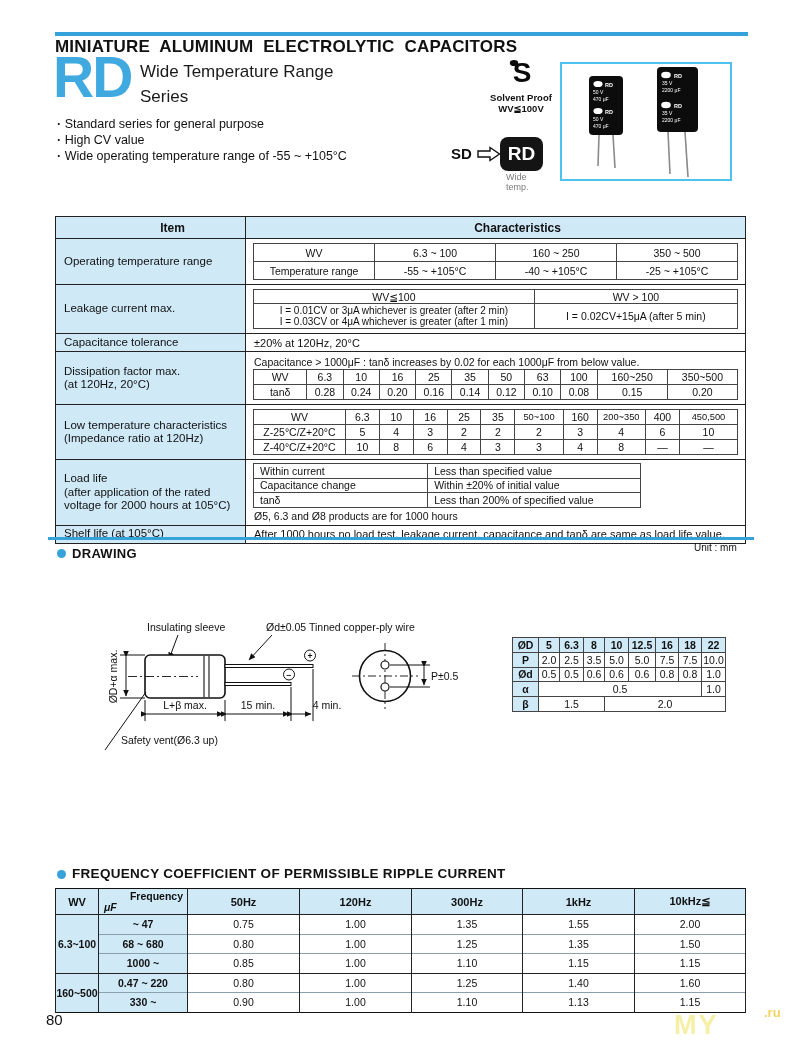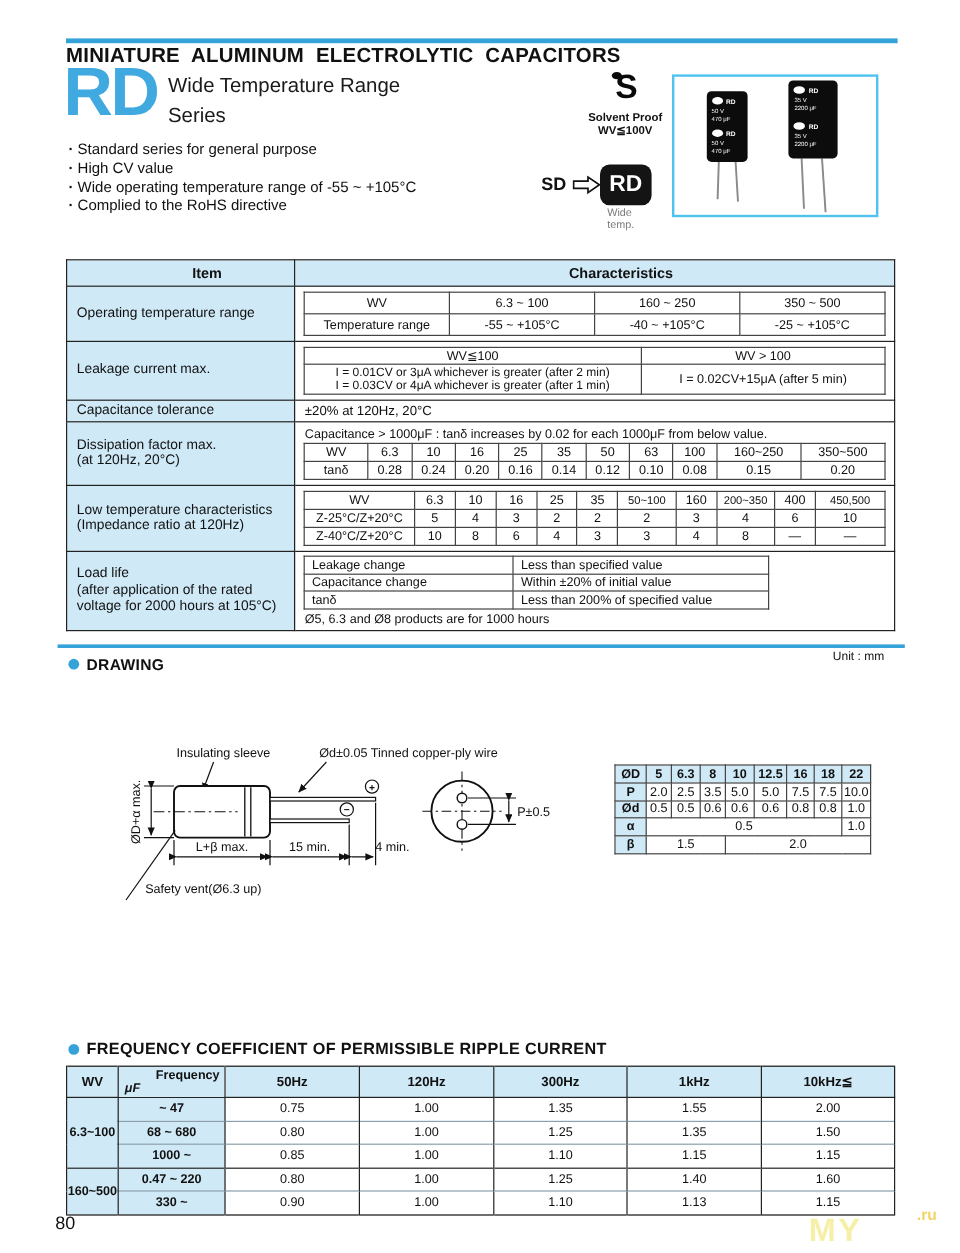--- a/index.html
+++ b/index.html
@@ -90,21 +90,20 @@
 
   <div class="abs series-code">RD</div>
   <div class="abs series-name">
     <div>Wide Temperature Range</div>
     <div>Series</div>
   </div>
   <div class="abs features">
     <div class="feat">Standard series for general purpose</div>
     <div class="feat">High CV value</div>
     <div class="feat">Wide operating temperature range of -55 ~ +105°C</div>
-    <div class="feat">Complied to the RoHS directive</div>
   </div>
 
   <div class="abs sp-block">
     <svg class="sp-svg" width="34" height="31" viewBox="0 0 34 31">
       <text x="18" y="25" text-anchor="middle" font-size="28" font-weight="bold" font-family="DejaVu Serif,serif" fill="#0a0a0a">S</text>
       <ellipse cx="10" cy="6" rx="4.2" ry="3.1" fill="#0a0a0a"></ellipse>
     </svg>
     <div class="sp-text">
       <div>Solvent Proof</div>
       <div>WV≦100V</div>
@@ -344,37 +343,41 @@
         <div>voltage for 2000 hours at 105°C)</div>
       </td>
       <td>
         <table class="ll">
           <colgroup>
                 <col style="width:45%">
                 <col style="width:55%">
               </colgroup>
           <tbody>
           <tr>
-            <td>Leakage change</td>
+            <td>Within current</td>
             <td>Less than specified value</td>
           </tr>
           <tr>
             <td>Capacitance change</td>
             <td>Within ±20% of initial value</td>
           </tr>
           <tr>
             <td>tanδ</td>
             <td>Less than 200% of specified value</td>
           </tr>
           </tbody>
         </table>
         <div class="footnote">Ø5, 6.3 and Ø8 products are for 1000 hours</div>
       </td>
     </tr>
 
+    <tr style="height:18px">
+      <td class="item">Shelf life (at 105°C)</td>
+      <td class="plain">After 1000 hours no load test, leakage current, capacitance and tanδ are same as load life value.</td>
+    </tr>
     </tbody>
   </table>
 
   <div class="abs rule2"></div>
   <div class="abs sec-dot" style="left:57px;top:549px;"></div>
   <div class="abs sec-title" style="left:72px;top:546px;">DRAWING</div>
   <div class="abs unit">Unit : mm</div>
 
   <svg class="abs draw-svg" style="left:90px;top:588px;" width="380" height="185" viewBox="0 0 380 185">
     <defs>

